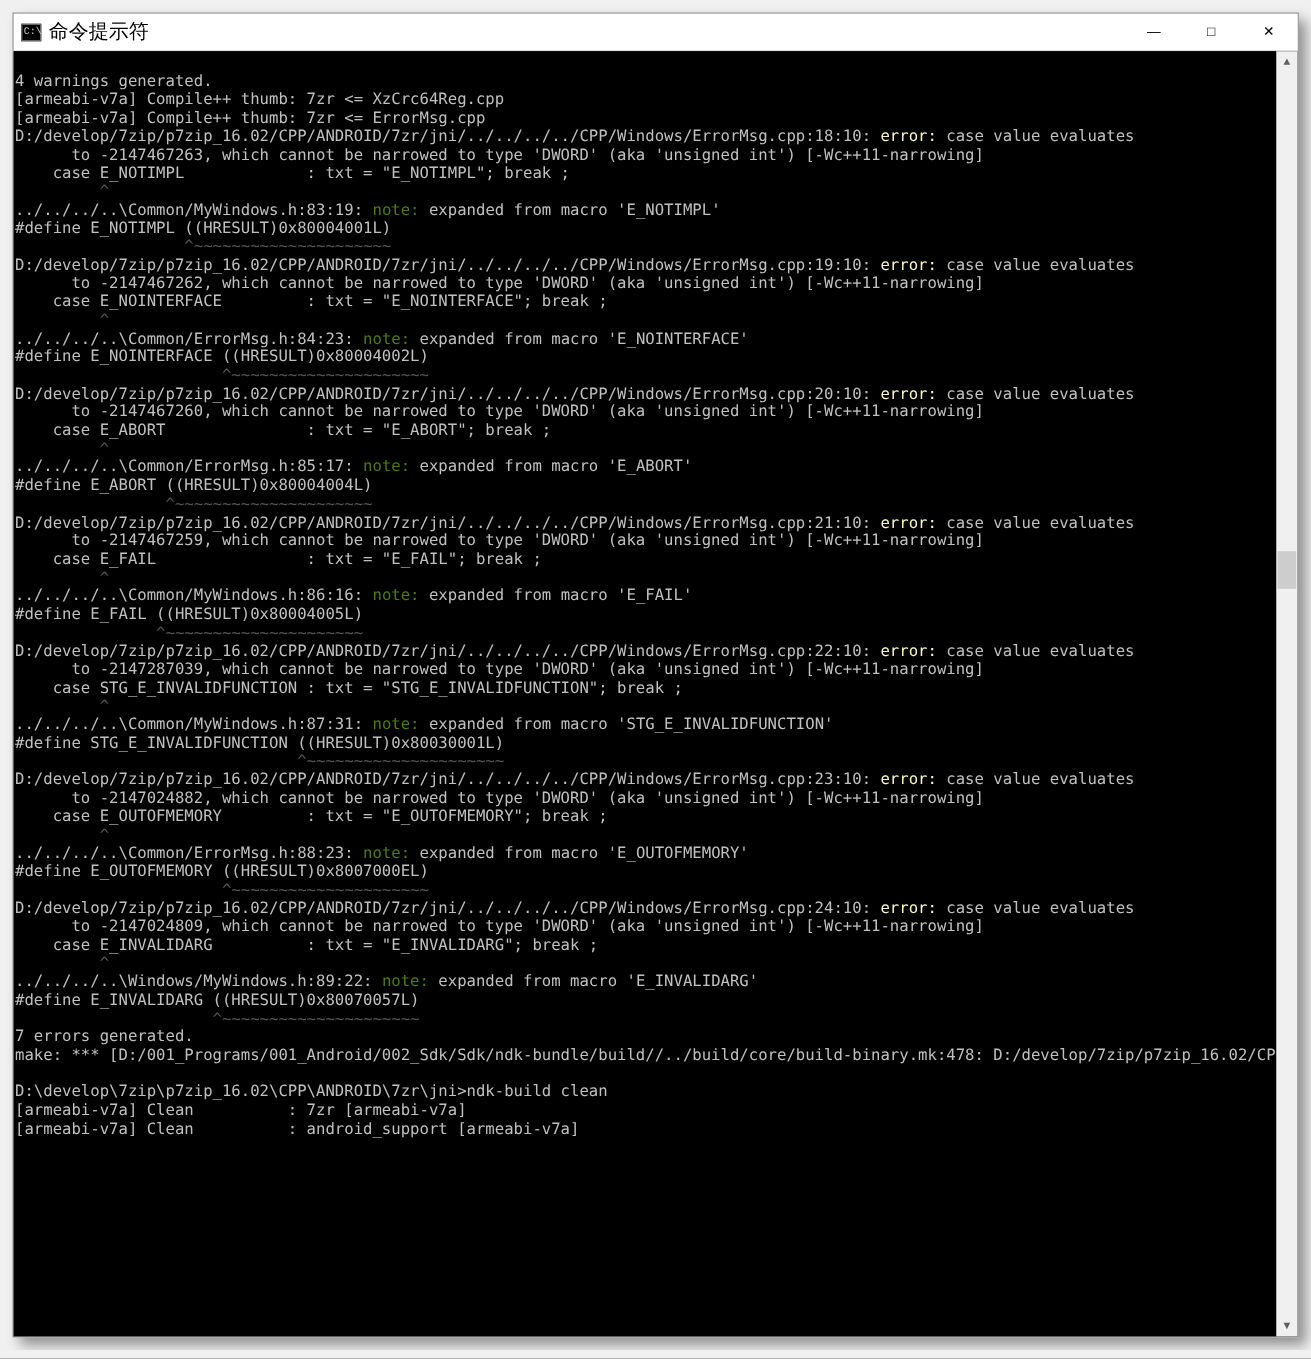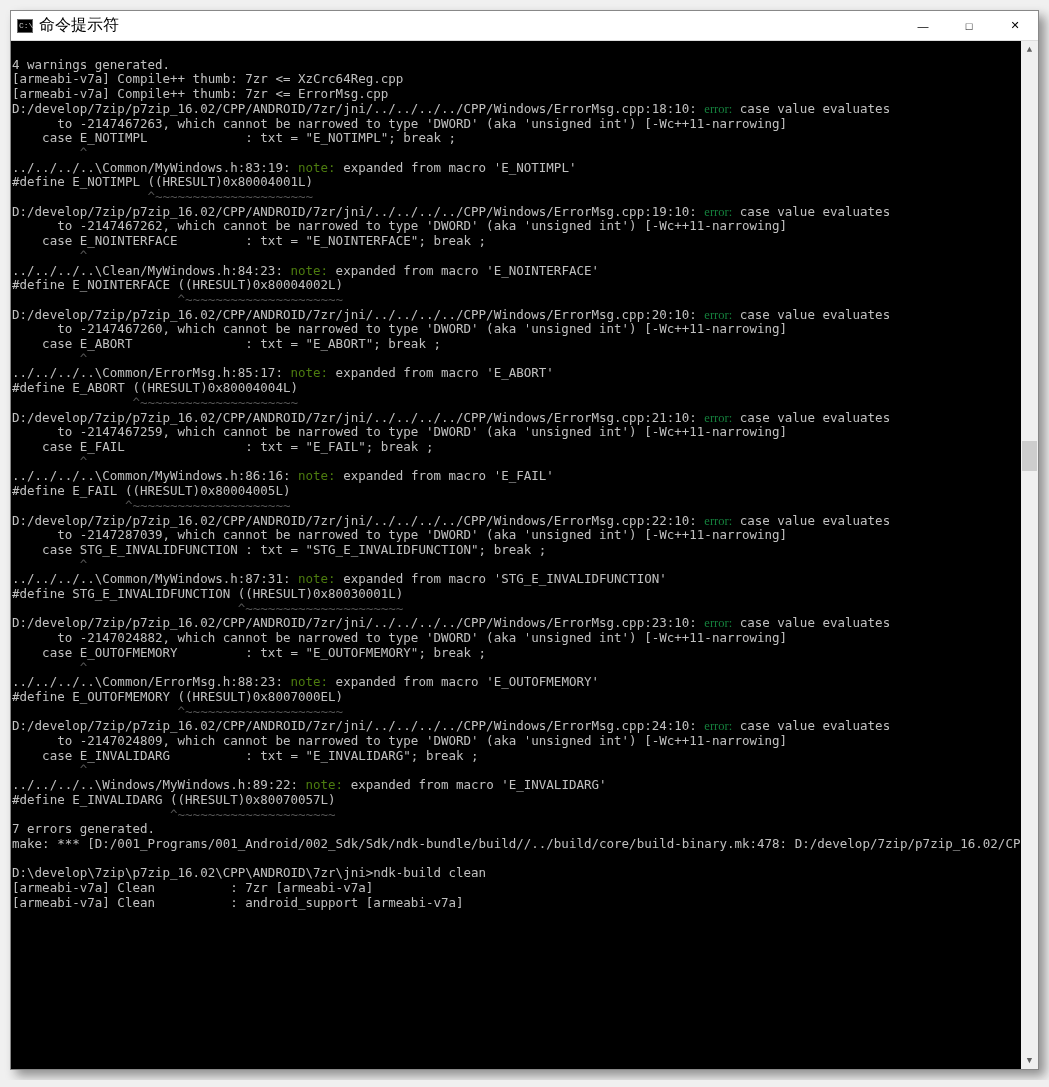--- a/index.html
+++ b/index.html
@@ -67,21 +67,21 @@
     display: flex; align-items: center; justify-content: center;
     font-size: 9px; color: #606060;
   }
   .scrollthumb {
     position: absolute;
     left: 1px; width: 15px;
     height: 30px;
     background: #cdcdcd;
     top: 400px;
   }
-  .err { color: #15803d; font-family: Liberation Serif, serif; }
+  .err { color: #fef9c3; }
   .gray { color: #4d7c0f; }
   .dim { color: #555; }
 </style>
 </head>
 <body>
 
 <div class="window">
   <div class="titlebar">
     <div class="titlebar-left">
       <span class="titlebar-icon">C:\</span>
@@ -102,21 +102,21 @@
       to -2147467263, which cannot be narrowed to type 'DWORD' (aka 'unsigned int') [-Wc++11-narrowing]
     case E_NOTIMPL             : txt = "E_NOTIMPL"; break ;
 <span class="dim">         ^</span>
 <span>../../../..\Common/MyWindows.h:83:19: </span><span class="gray">note:</span> expanded from macro 'E_NOTIMPL'
 #define E_NOTIMPL ((HRESULT)0x80004001L)
 <span class="dim">                  ^~~~~~~~~~~~~~~~~~~~~~</span>
 <span>D:/develop/7zip/p7zip_16.02/CPP/ANDROID/7zr/jni/../../../../CPP/Windows/ErrorMsg.cpp:19:10: </span><span class="err">error:</span> case value evaluates
       to -2147467262, which cannot be narrowed to type 'DWORD' (aka 'unsigned int') [-Wc++11-narrowing]
     case E_NOINTERFACE         : txt = "E_NOINTERFACE"; break ;
 <span class="dim">         ^</span>
-<span>../../../..\Clean/MyWindows.h:84:23: </span><span class="gray">note:</span> expanded from macro 'E_NOINTERFACE'
+<span>../../../..\Common/ErrorMsg.h:84:23: </span><span class="gray">note:</span> expanded from macro 'E_NOINTERFACE'
 #define E_NOINTERFACE ((HRESULT)0x80004002L)
 <span class="dim">                      ^~~~~~~~~~~~~~~~~~~~~~</span>
 <span>D:/develop/7zip/p7zip_16.02/CPP/ANDROID/7zr/jni/../../../../CPP/Windows/ErrorMsg.cpp:20:10: </span><span class="err">error:</span> case value evaluates
       to -2147467260, which cannot be narrowed to type 'DWORD' (aka 'unsigned int') [-Wc++11-narrowing]
     case E_ABORT               : txt = "E_ABORT"; break ;
 <span class="dim">         ^</span>
 <span>../../../..\Common/ErrorMsg.h:85:17: </span><span class="gray">note:</span> expanded from macro 'E_ABORT'
 #define E_ABORT ((HRESULT)0x80004004L)
 <span class="dim">                ^~~~~~~~~~~~~~~~~~~~~~</span>
 <span>D:/develop/7zip/p7zip_16.02/CPP/ANDROID/7zr/jni/../../../../CPP/Windows/ErrorMsg.cpp:21:10: </span><span class="err">error:</span> case value evaluates

